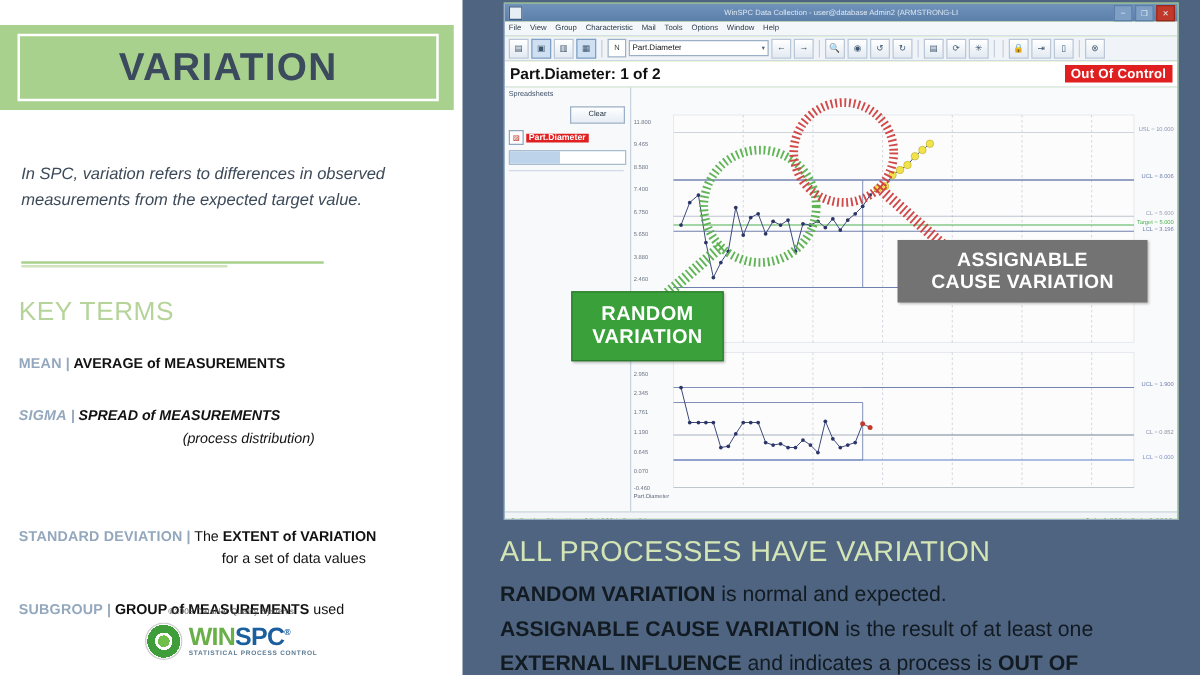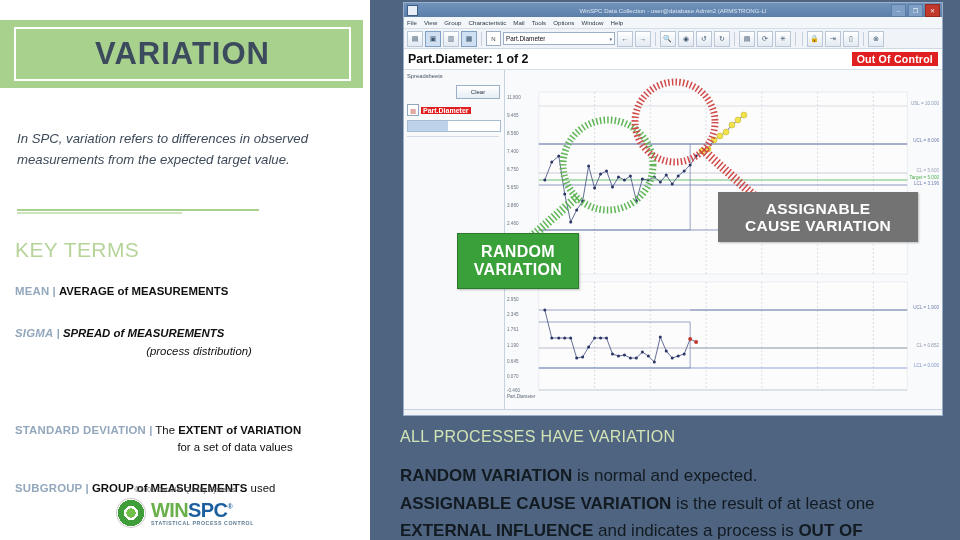--- a/index.html
+++ b/index.html
@@ -183,21 +183,21 @@
     box-shadow:1px 1px 2px rgba(0,0,0,.25);
   }
   .co-assign{
     left:718px;top:192px;width:200px;height:50px;background:#737373;
     font-size:15.5px;display:flex;align-items:center;justify-content:center;
     box-shadow:1px 1px 2px rgba(0,0,0,.25);
   }
 
   
   .concl-title{
-    position:absolute;left:400px;top:428px;font-size:16px;color:#d3e4b5;
+    position:absolute;left:400px;top:428px;font-size:23px;color:#d3e4b5;
     letter-spacing:.3px;
   }
   .concl-body{
     position:absolute;left:400px;top:462px;width:540px;
     font-size:17px;line-height:1.62;color:#121a22;
   }
   .concl-body b{font-weight:bold;}
 </style>
 </head>
 <body>

